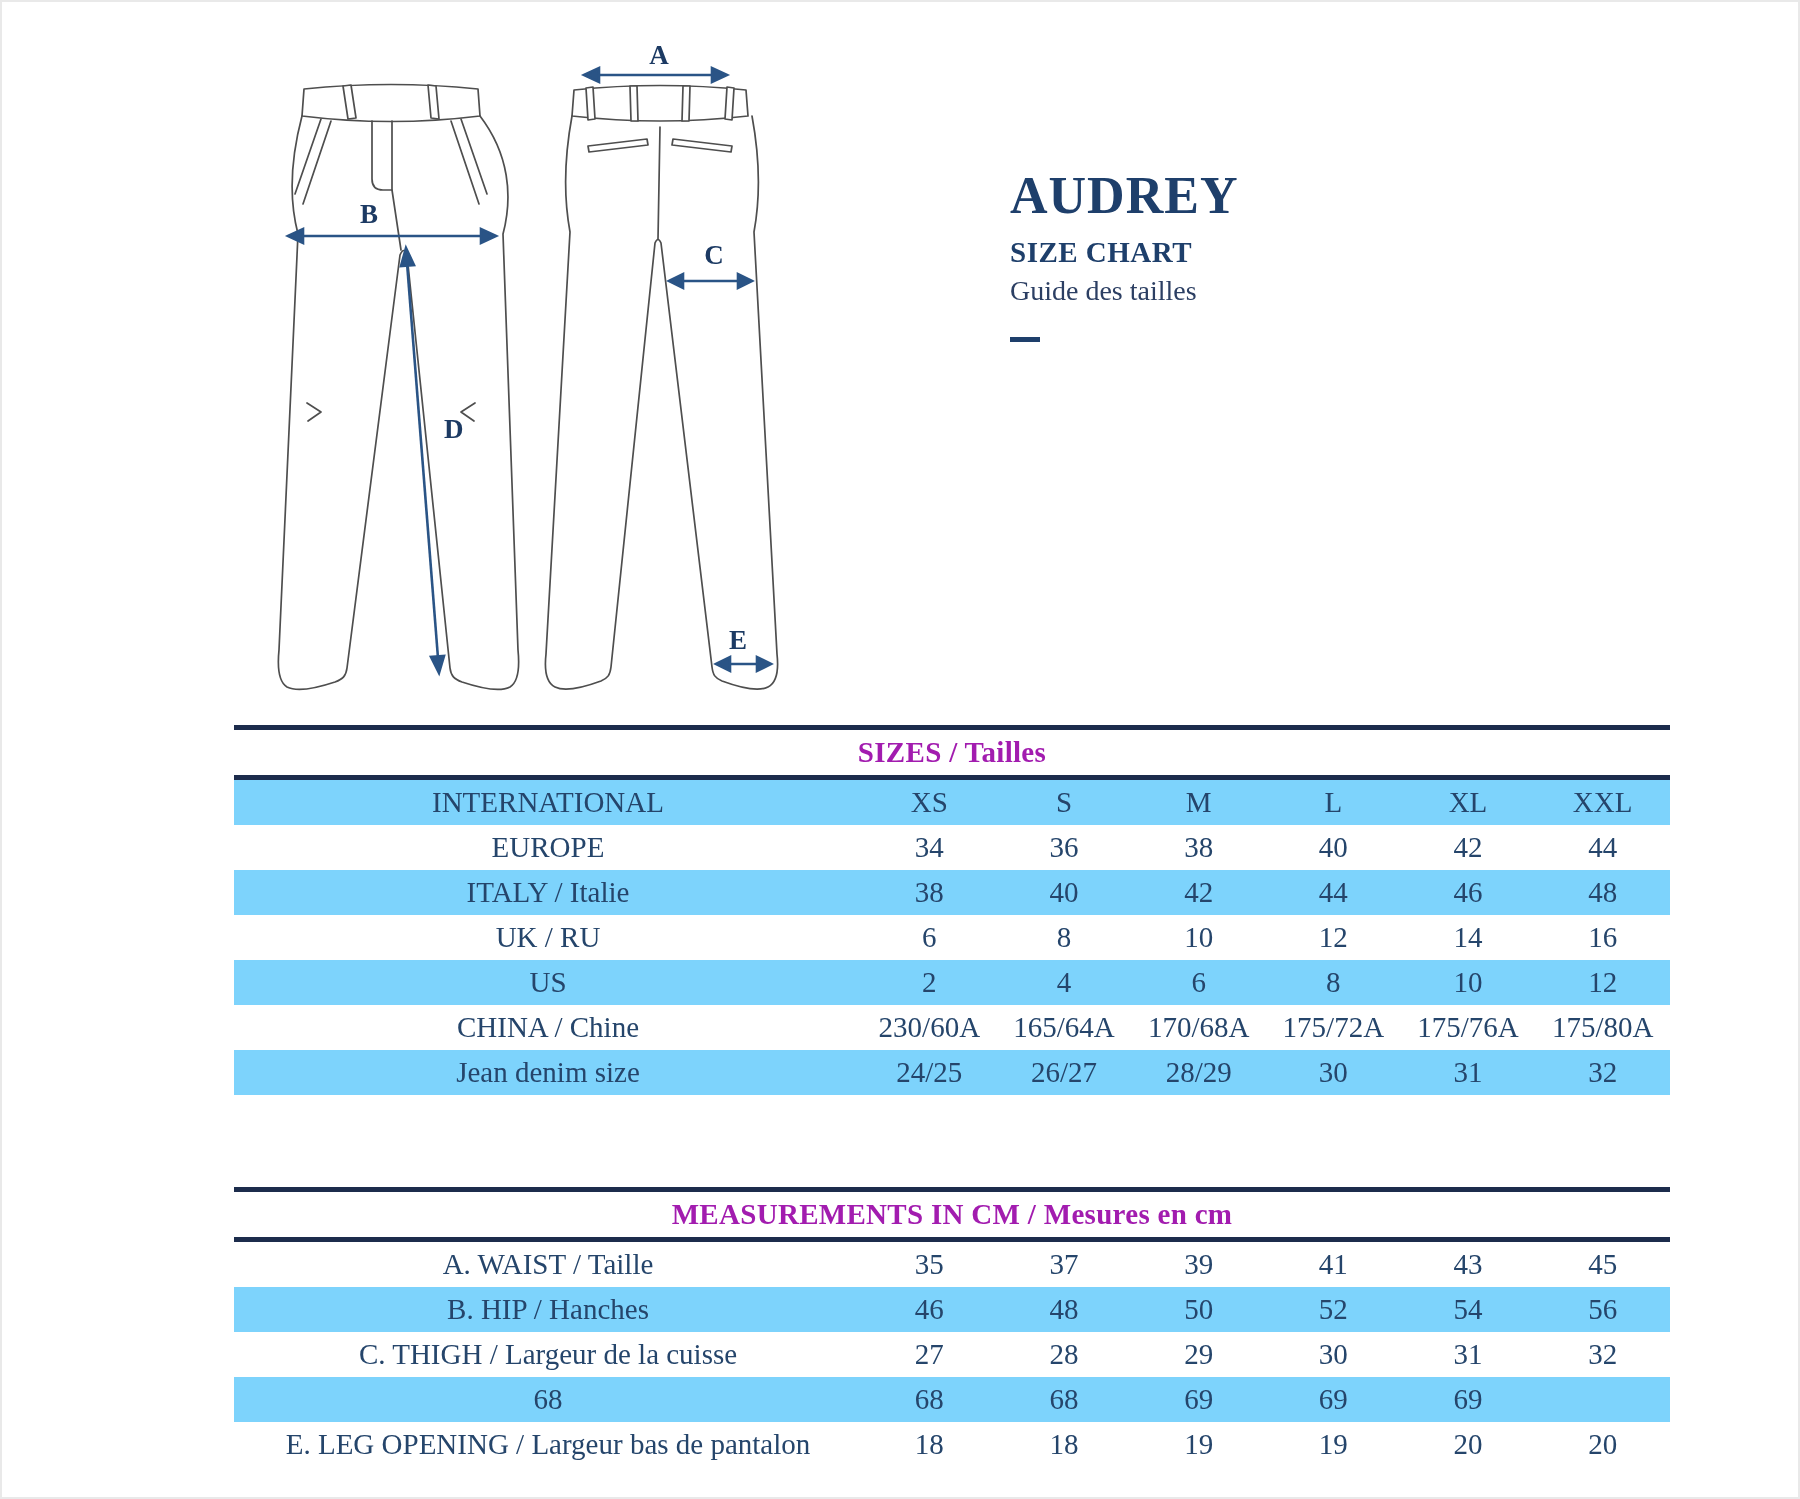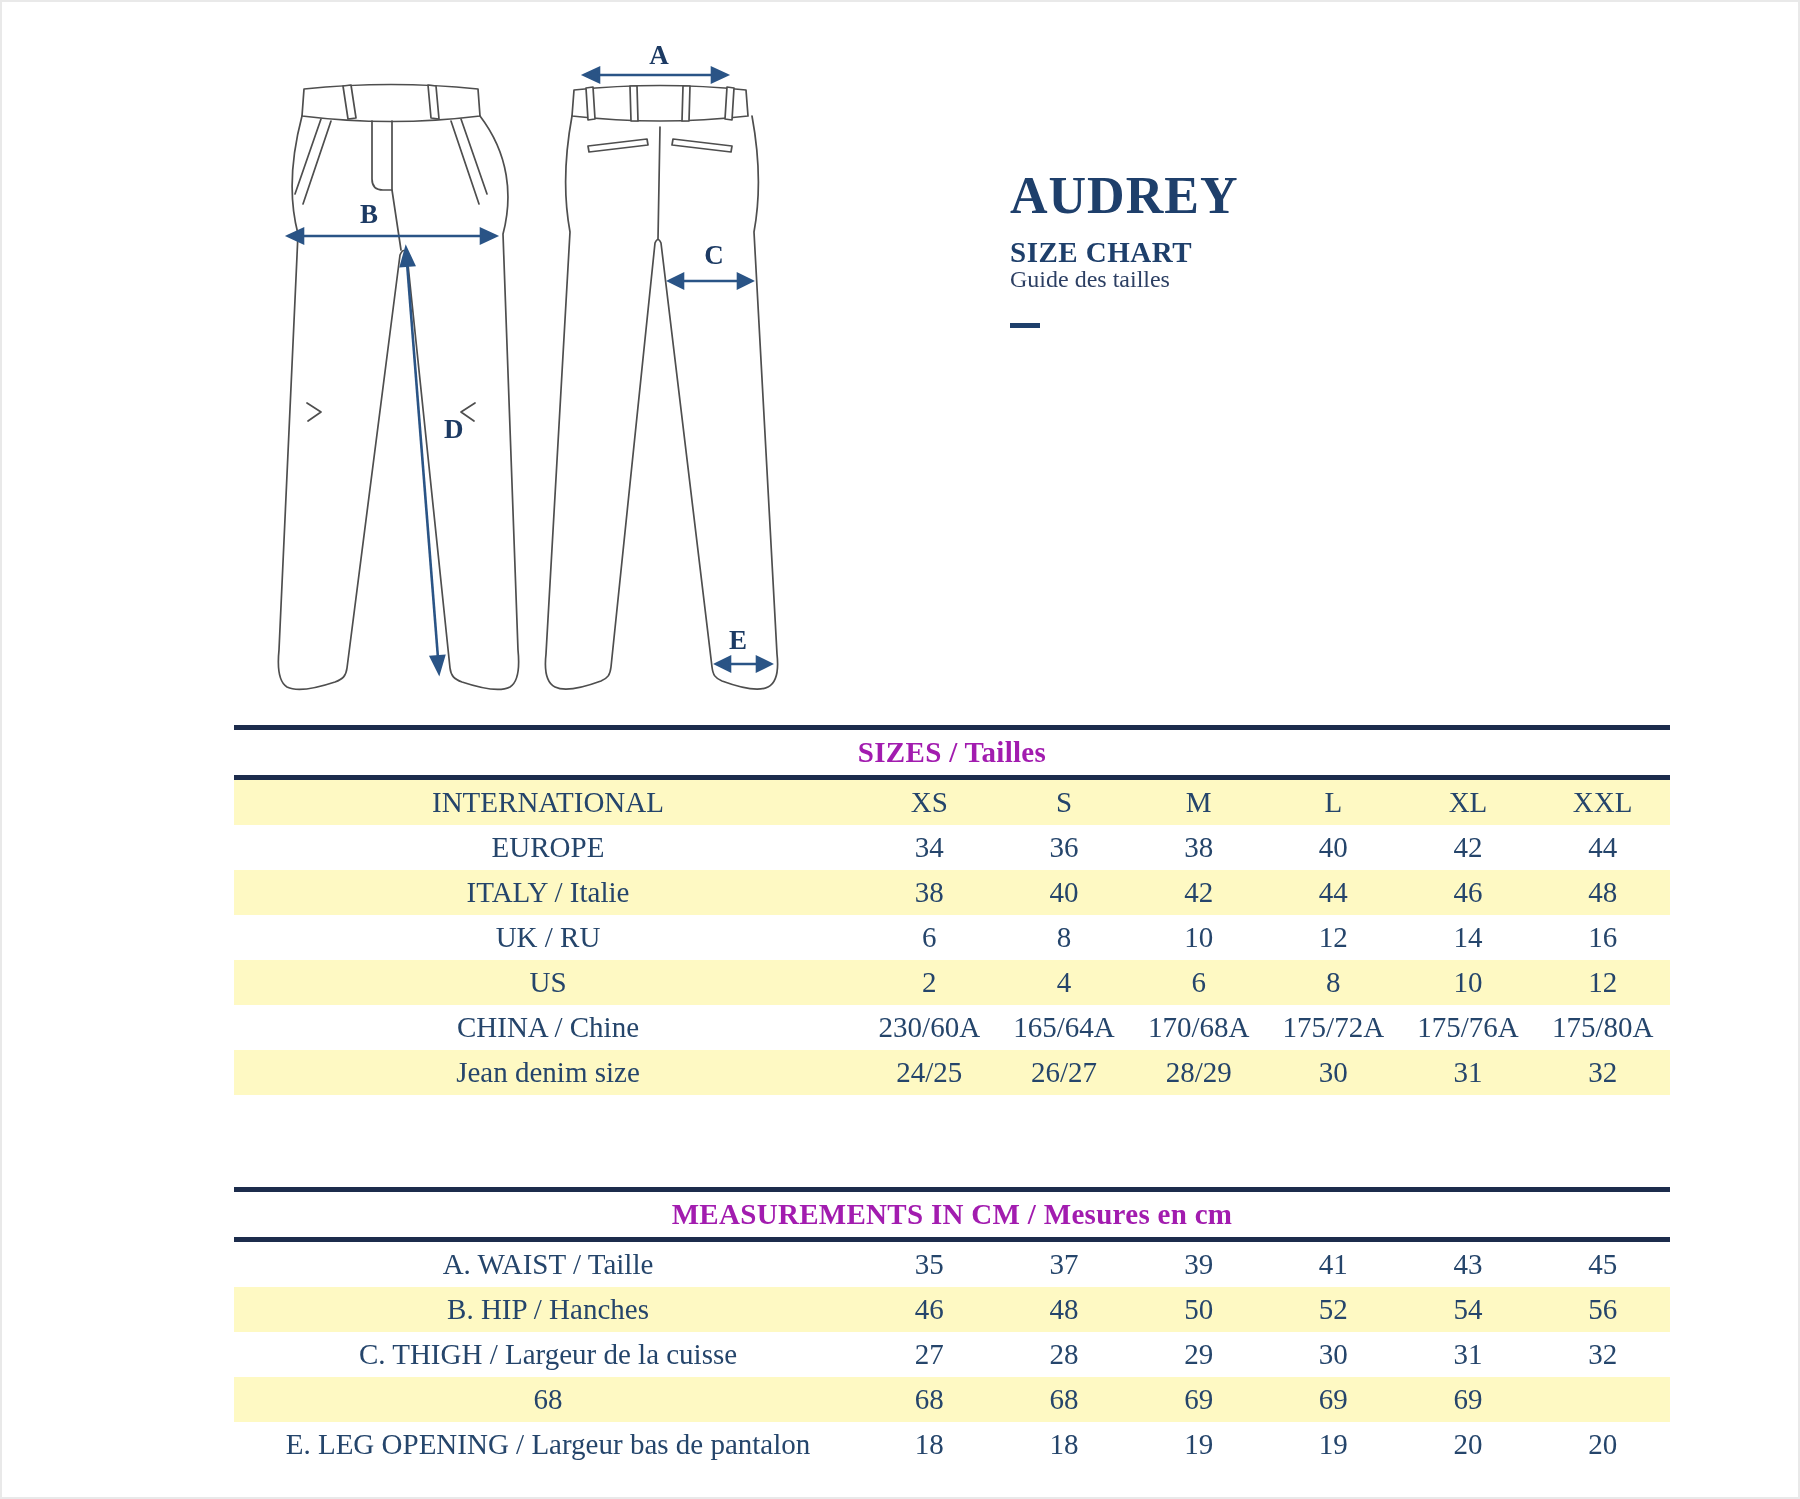--- a/index.html
+++ b/index.html
@@ -11,39 +11,39 @@
     box-sizing:border-box;
     overflow:hidden;
     font-family:"Liberation Serif","DejaVu Serif",serif;
   }
   
   .pants-svg{position:absolute;left:220px;top:40px;width:560px;height:660px;}
   
   .title-block{position:absolute;left:1008px;top:168px;color:#1e3f6b;}
   .product-name{font-size:52px;font-weight:bold;letter-spacing:1px;line-height:1;}
   .chart-title{font-size:29px;font-weight:bold;letter-spacing:.5px;margin-top:16px;line-height:1;}
-  .chart-title-fr{font-size:24px;font-weight:normal;color:#2c3f63;line-height:1;}
+  .chart-title-fr{font-size:28px;font-weight:normal;color:#2c3f63;margin-top:10px;line-height:1;}
   .title-divider{width:30px;height:5px;background:#1e3f6b;margin-top:32px;}
   
   .table-wrap{position:absolute;left:232px;width:1436px;color:#25456b;}
   .sizes-pos{top:723px;}
   .meas-pos{top:1185px;}
   .rule{height:5px;background:#1c2c4c;}
   .section-title{
     height:45px;line-height:45px;text-align:center;
     font-size:29px;font-weight:bold;color:#a21caf;letter-spacing:.3px;
   }
   .trow{
     display:grid;
     grid-template-columns:628px repeat(6,1fr);
     height:45px;line-height:45px;
     font-size:29px;
   }
   .trow.fit{grid-template-columns:628px 808px;}
-  .trow.alt{background:#fef9c3;}
+  .trow.alt{background:#7dd3fc;}
   .tlabel,.tval{text-align:center;white-space:nowrap;overflow:hidden;}
 </style>
 </head>
 <body>
 
 <div class="page">
 
   <svg class="pants-svg" viewBox="0 0 560 660">
 
     <g stroke="#4e4e4e" stroke-width="1.7" fill="none" stroke-linejoin="round" stroke-linecap="round">

